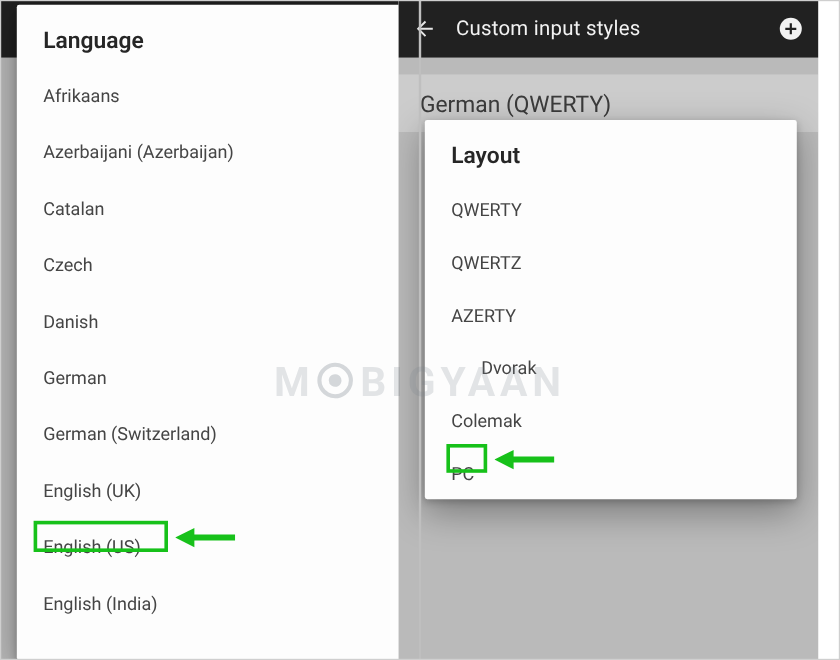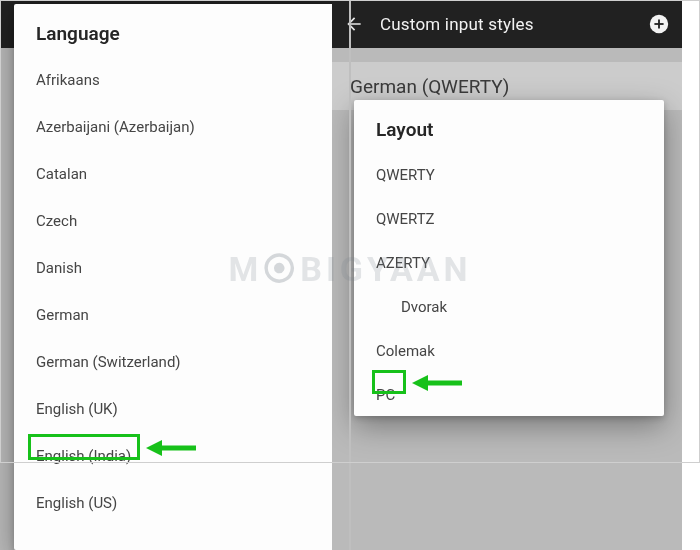--- a/index.html
+++ b/index.html
@@ -1,17 +1,17 @@
 <!DOCTYPE html>
 <html><head>
 <meta charset="utf-8">
 <style>
   * { box-sizing: border-box; margin: 0; padding: 0; }
   html, body { width: 700px; height: 550px; overflow: hidden; font-family: Roboto, "Helvetica Neue", Arial, sans-serif; }
-  .stage { position: relative; width: 700px; height: 463px; background: #fff; }
+  .stage { position: relative; width: 700px; height: 550px; background: #fff; }
   .half { position: absolute; top: 0; width: 350px; height: 550px; background: #e9e9e9; overflow: hidden; }
   .half.left { left: 0; }
   .half.right { left: 332px; }
   .sep { position: absolute; left: 349px; top: 0; width: 2px; height: 550px; background: #bfbfbf; }
 
   .appbar { height: 48px; background: #212121; color: #f2f2f2; display: flex; align-items: center; padding: 0 12px; }
   .appbar .backarea { width: 28px; display: flex; align-items: center; justify-content: flex-start; }
   .appbar .title { flex: 1; font-size: 17px; padding-left: 8px; letter-spacing: .2px; }
   .appbar .addarea { width: 28px; display: flex; align-items: center; justify-content: flex-end; }
   .appbar svg { fill: #e6e6e6; }
@@ -67,22 +67,22 @@
       <div class="dlg-title">Language</div>
       <div class="dlg-list">
         <div class="dlg-item">Afrikaans</div>
         <div class="dlg-item">Azerbaijani (Azerbaijan)</div>
         <div class="dlg-item">Catalan</div>
         <div class="dlg-item">Czech</div>
         <div class="dlg-item">Danish</div>
         <div class="dlg-item">German</div>
         <div class="dlg-item">German (Switzerland)</div>
         <div class="dlg-item">English (UK)</div>
+        <div class="dlg-item">English (US)</div>
         <div class="dlg-item">English (India)</div>
-        <div class="dlg-item">English (US)</div>
       </div>
     </div>
 
     <div class="hlbox" style="left:28px; top:434px; width:112px; height:26px;"></div>
     <div class="arrow" style="left:146px; top:438px;">
       <svg width="50" height="20" viewBox="0 0 50 20">
         <line x1="50" y1="10" x2="14" y2="10" stroke="#17c11a" stroke-width="5"></line>
         <polygon points="0,10 16,2 16,18" fill="#17c11a"></polygon>
       </svg>
     </div>

